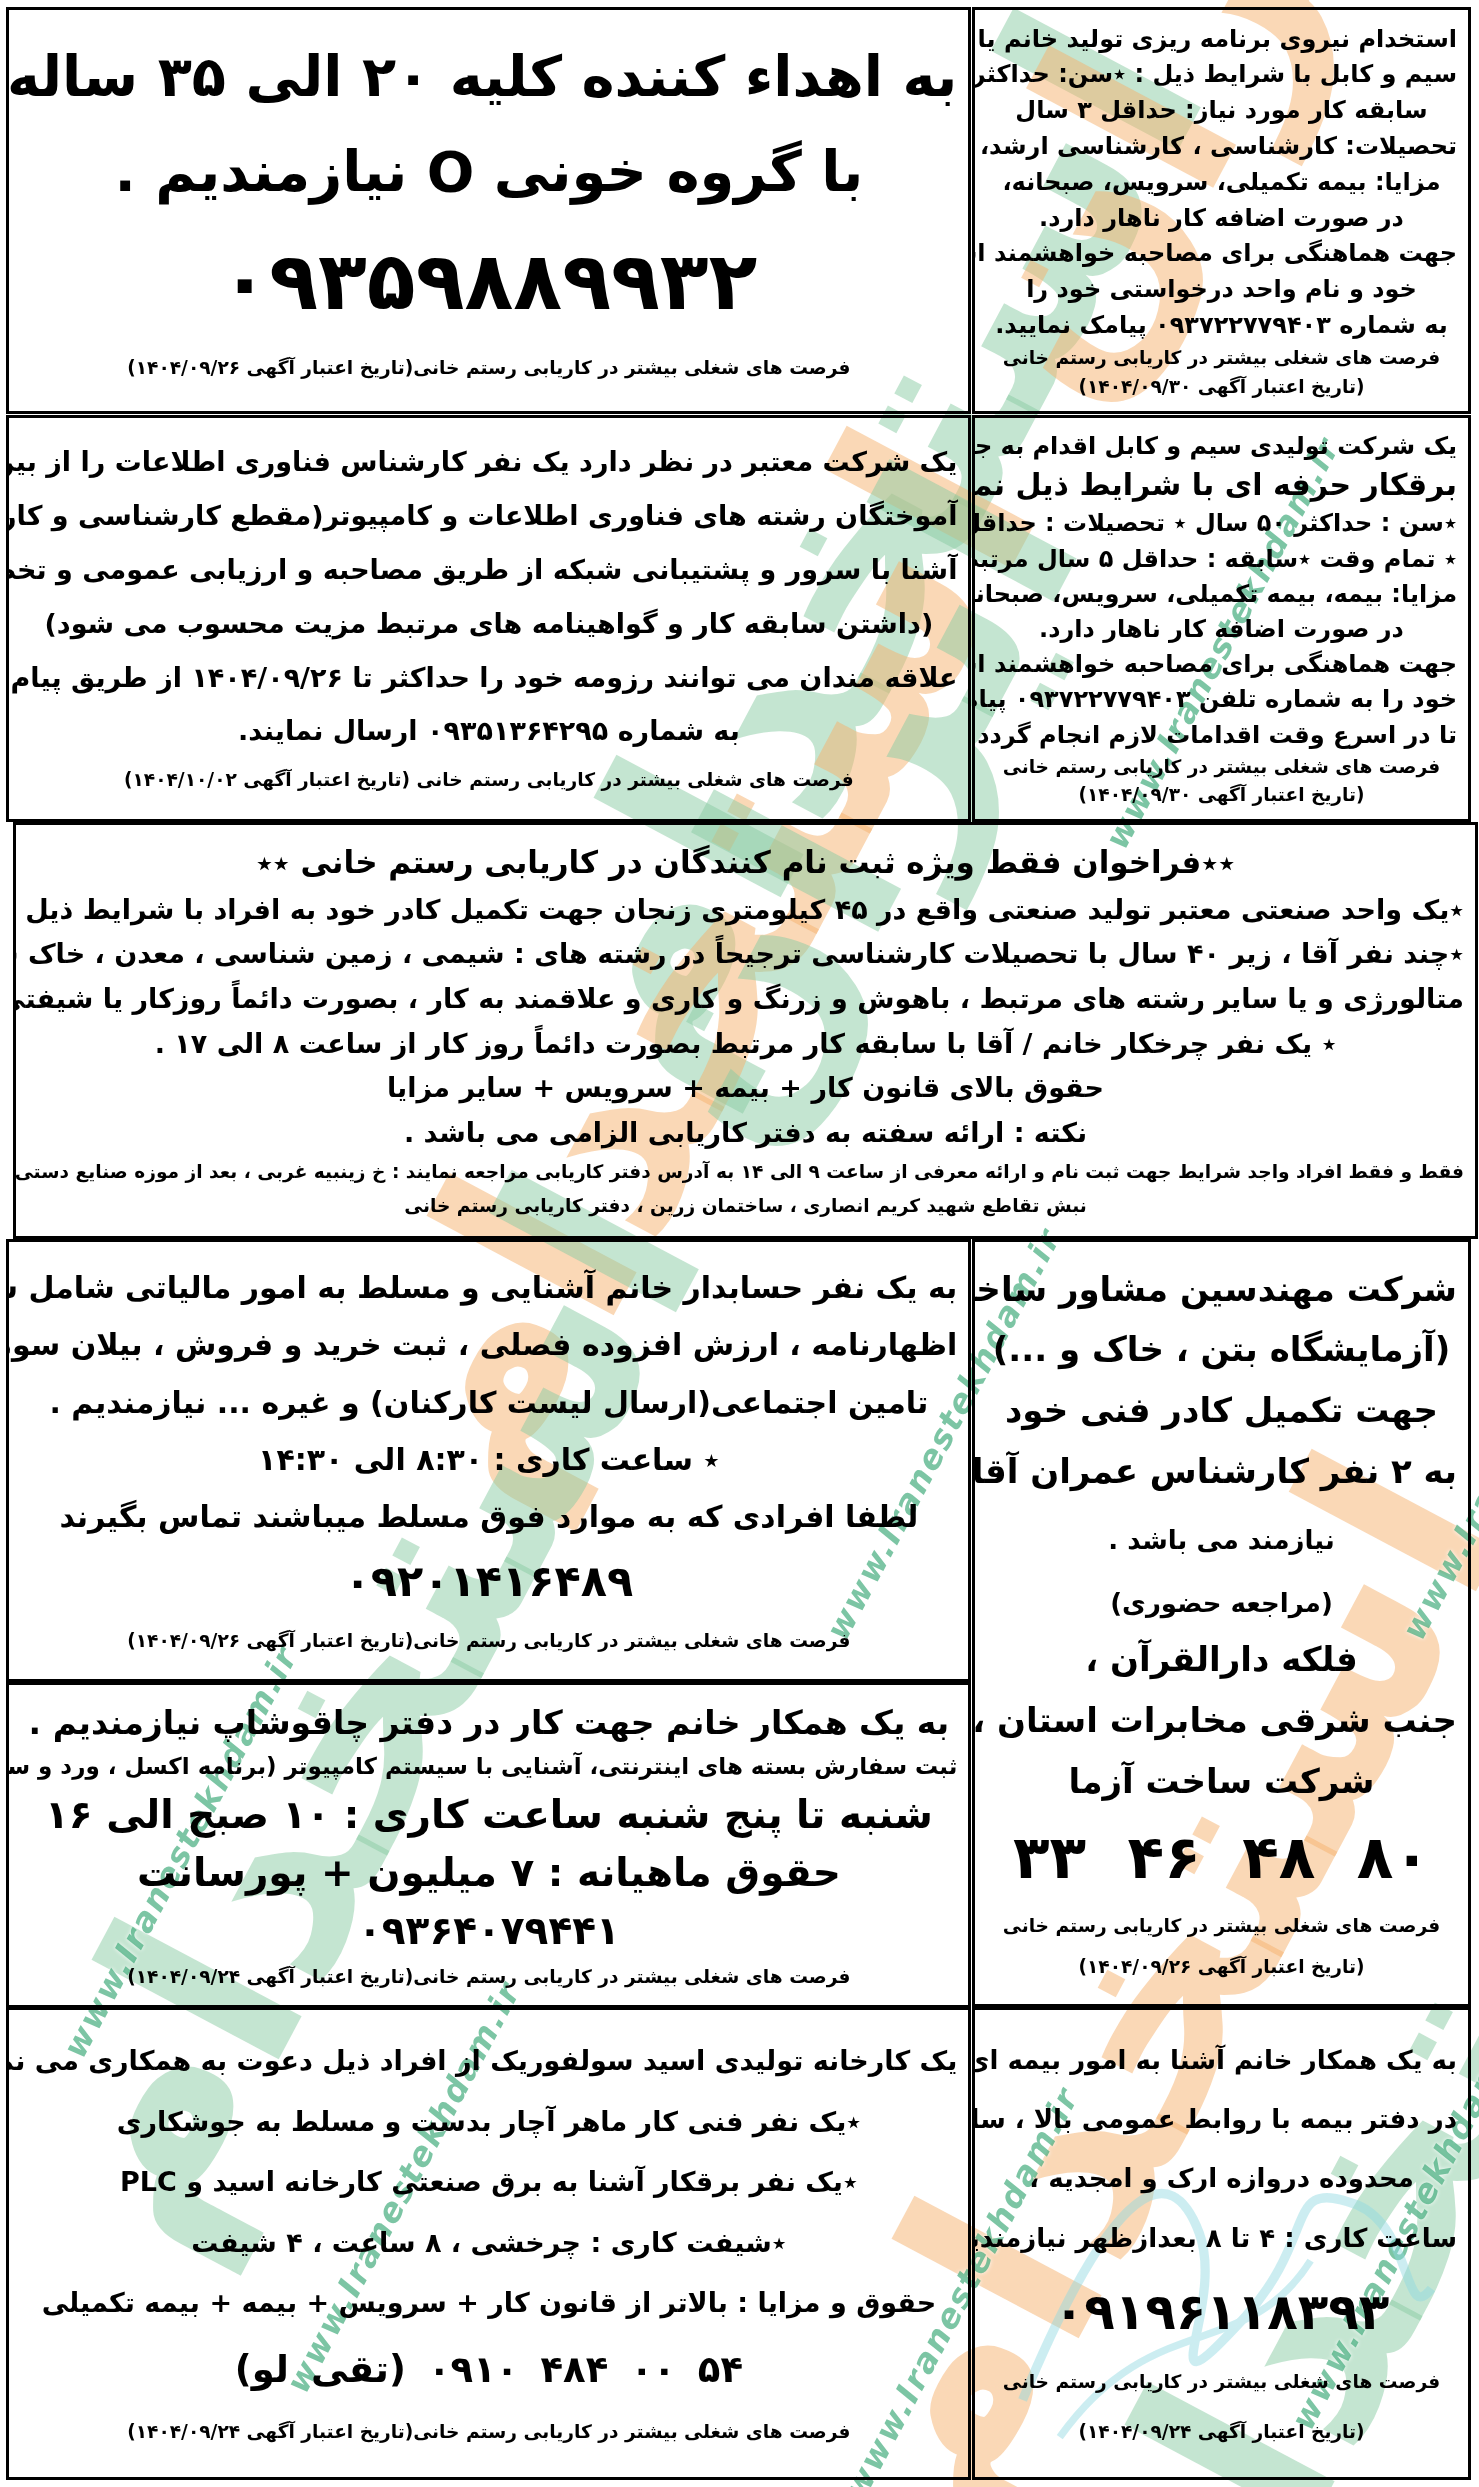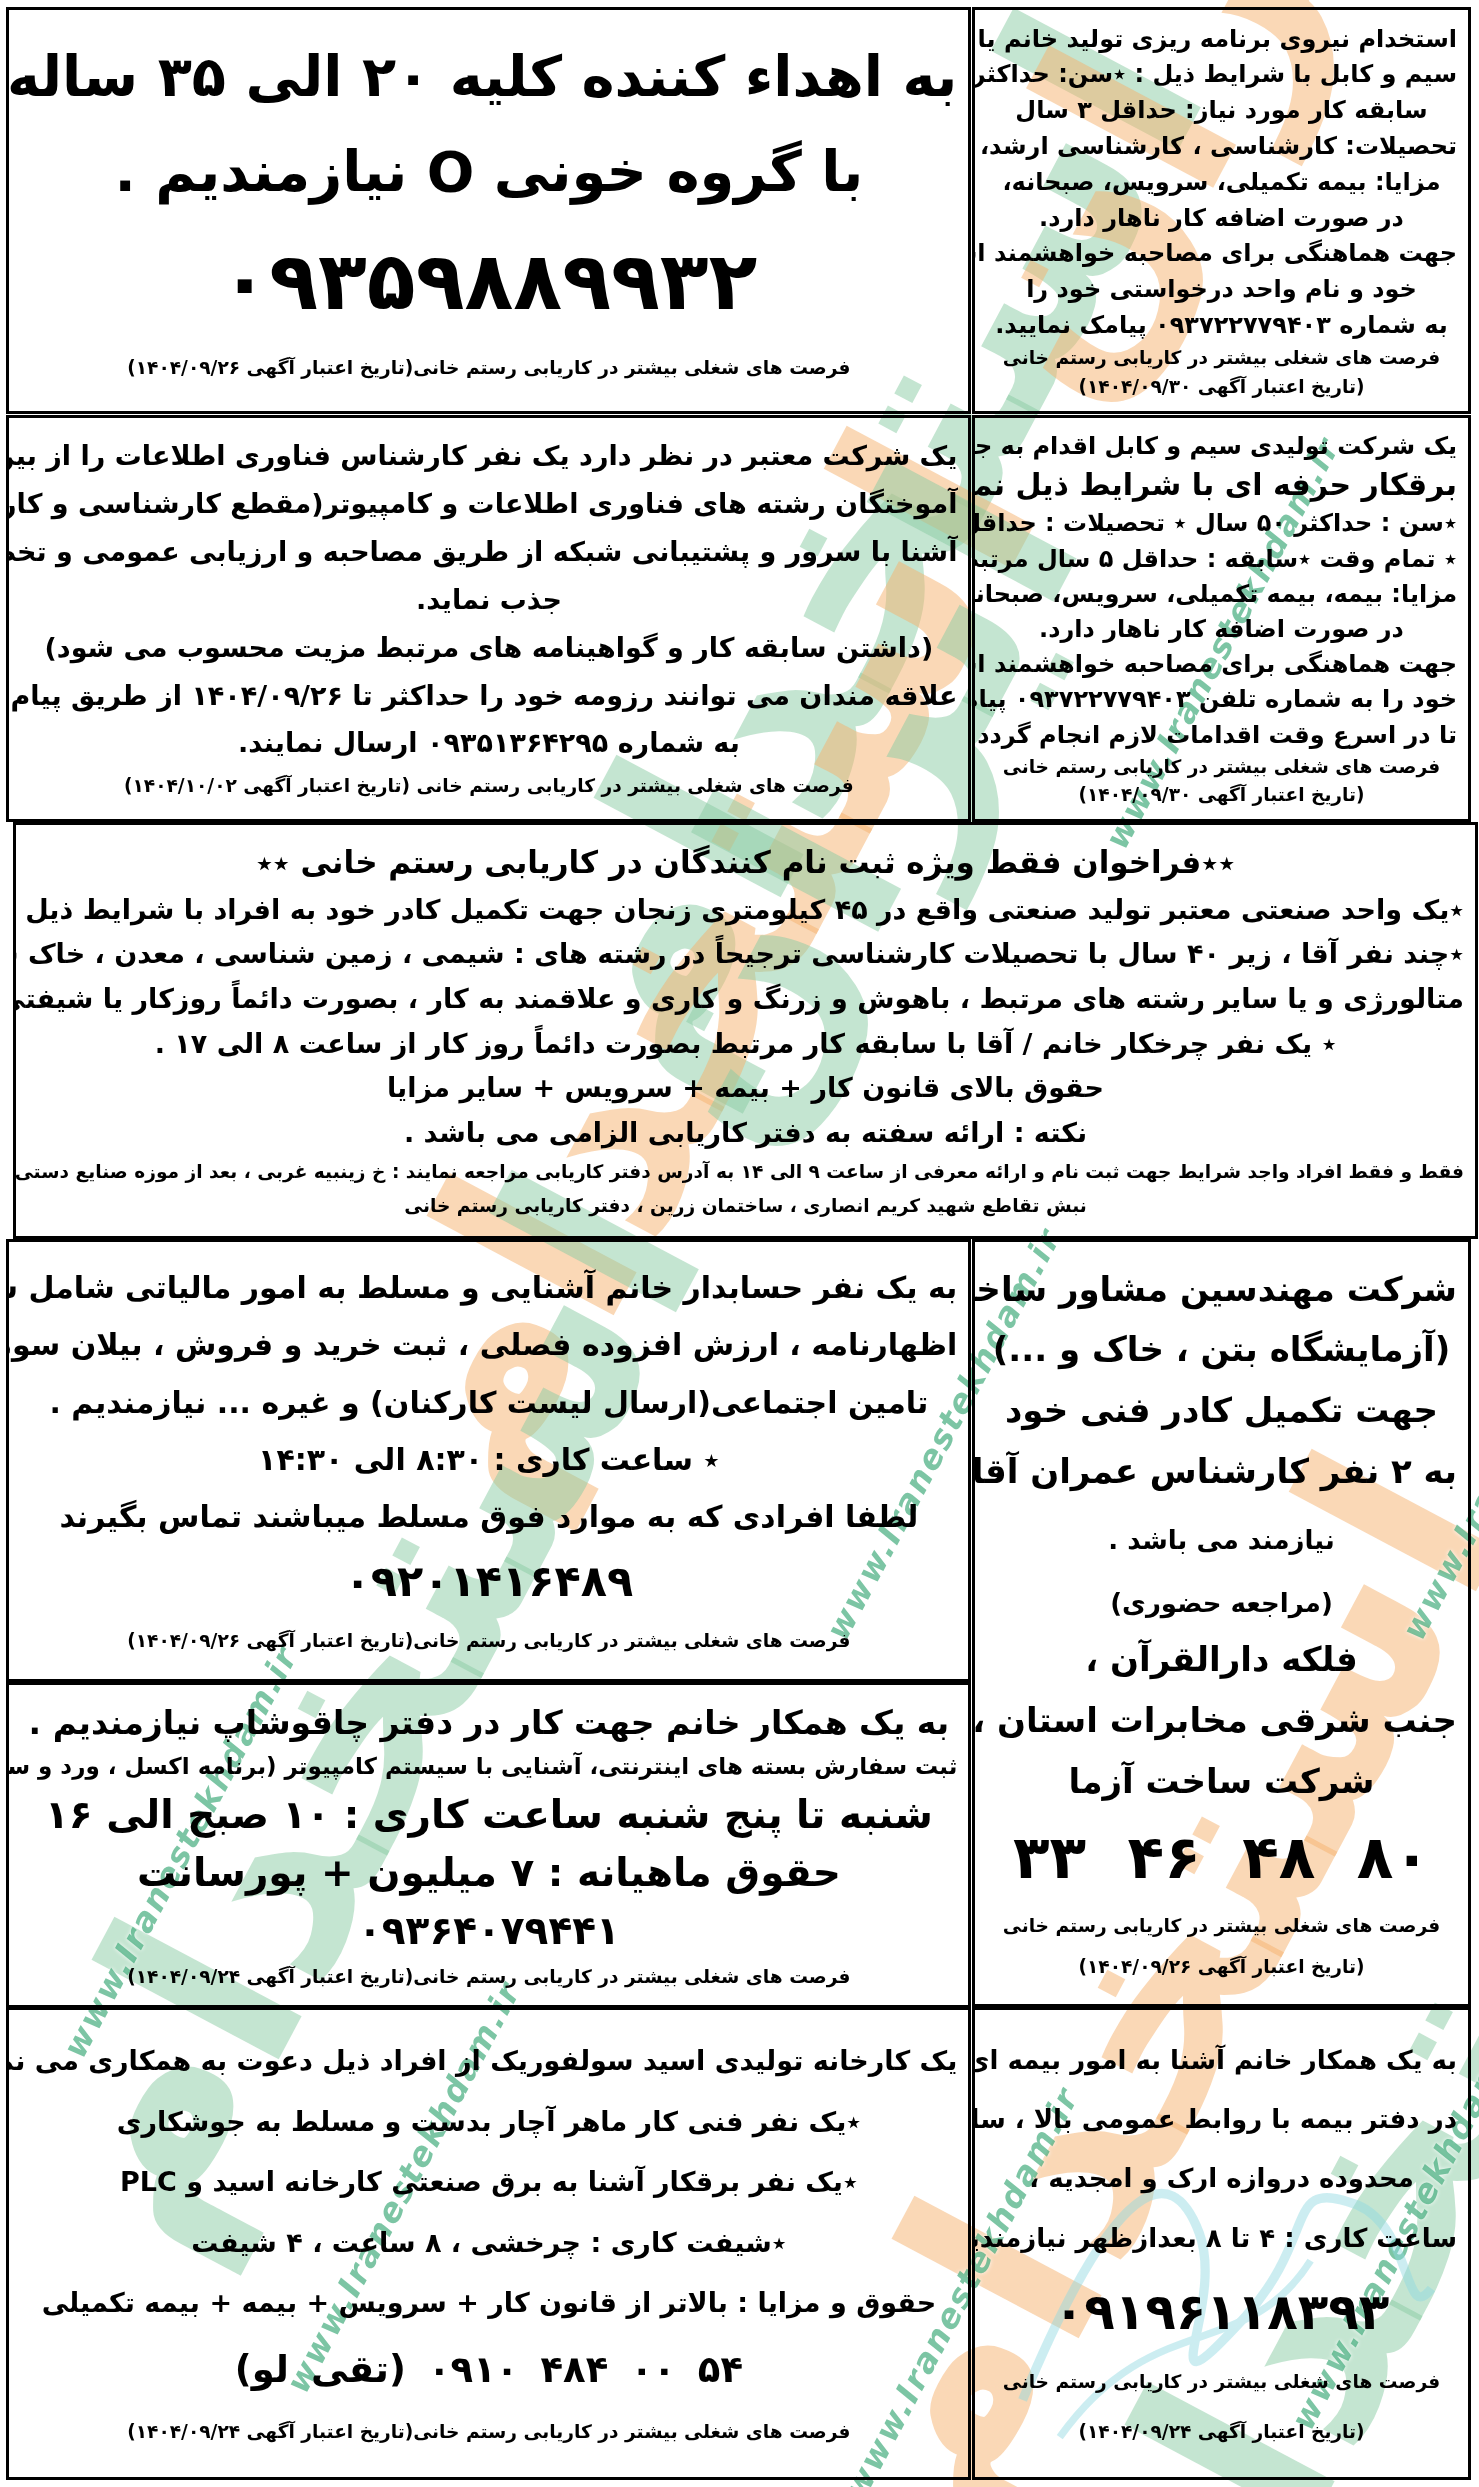--- a/index.html
+++ b/index.html
@@ -91,21 +91,20 @@
       <div class="ln ">جهت هماهنگی برای مصاحبه خواهشمند است نام و نام خانوادگی</div>
       <div class="ln ">خود و نام واحد درخواستی خود را</div>
       <div class="ln ">به شماره ۰۹۳۷۲۲۷۷۹۴۰۳ پیامک نمایید.</div>
       <div class="ln foot">فرصت های شغلی بیشتر در کاریابی رستم خانی</div>
       <div class="ln foot">(تاریخ اعتبار آگهی ۱۴۰۴/۰۹/۳۰)</div>
     </div>
   <div class="box box-c">
       <div class="ln ">یک شرکت معتبر در نظر دارد یک نفر کارشناس فناوری اطلاعات را از بین دانش</div>
       <div class="ln ">آموختگان رشته های فناوری اطلاعات و کامپیوتر(مقطع کارشناسی و کارشناسی ارشد )</div>
       <div class="ln ">آشنا با سرور و پشتیبانی شبکه از طریق مصاحبه و ارزیابی عمومی و تخصصی</div>
-      <div class="ln ">جذب نماید.</div>
       <div class="ln ">(داشتن سابقه کار و گواهینامه های مرتبط مزیت محسوب می شود)</div>
       <div class="ln ">علاقه مندان می توانند رزومه خود را حداکثر تا ۱۴۰۴/۰۹/۲۶ از طریق پیام رسان واتس آپ</div>
       <div class="ln ">به شماره ۰۹۳۵۱۳۶۴۲۹۵ ارسال نمایند.</div>
       <div class="ln foot">فرصت های شغلی بیشتر در کاریابی رستم خانی (تاریخ اعتبار آگهی ۱۴۰۴/۱۰/۰۲)</div>
     </div>
   <div class="box box-d">
       <div class="ln ">یک شرکت تولیدی سیم و کابل  اقدام به جذب نیروی</div>
       <div class="ln d-emph">برقکار حرفه ای با شرایط ذیل نموده است :</div>
       <div class="ln ">٭سن : حداکثر ۵۰ سال ٭  تحصیلات : حداقل دیپلم</div>
       <div class="ln ">٭ تمام وقت  ٭سابقه : حداقل ۵ سال مرتبط</div>

